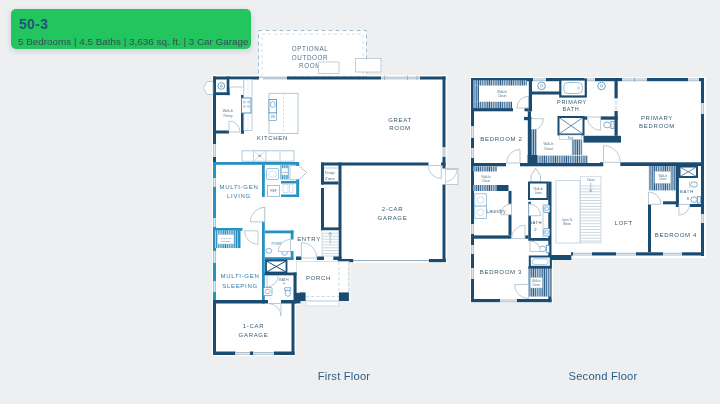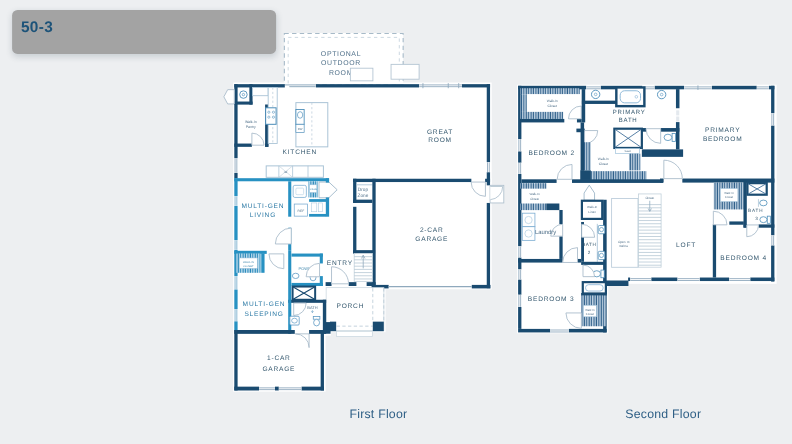--- a/index.html
+++ b/index.html
@@ -1,34 +1,35 @@
 <!DOCTYPE html>
 <html><head>
 <meta charset="utf-8">
 <style>
 html,body{margin:0;padding:0;}
 body{width:720px;height:404px;background:#edeff1;font-family:"Liberation Sans",sans-serif;overflow:hidden;position:relative;}
-#card{position:absolute;left:11px;top:9px;width:240px;height:40px;background:#a3a3a3;border-radius:5px;box-shadow:0 2px 6px rgba(40,60,80,.18);z-index:5;}
+#card{position:absolute;left:11px;top:9px;width:240px;height:40px;background:#22c55e;border-radius:5px;box-shadow:0 2px 6px rgba(40,60,80,.18);z-index:5;}
 #card .t1{position:absolute;left:8px;top:7px;font-size:14px;font-weight:bold;color:#1d5379;letter-spacing:.3px;}
 #card .t2{position:absolute;left:7px;top:27px;font-size:9.9px;color:#3b4b58;white-space:nowrap;}
 svg{position:absolute;left:0;top:0;}
 text{font-family:"Liberation Sans",sans-serif;}
 .rm{fill:#36596f;font-size:6px;letter-spacing:0.7px;text-anchor:middle;}
 .rmt{fill:#2e7ba6;font-size:6px;letter-spacing:.7px;text-anchor:middle;}
 .sm{fill:#51718a;font-size:3.2px;text-anchor:middle;}
 .smt{fill:#3c86ad;font-size:3.2px;text-anchor:middle;}
 .fl{fill:#2c5d84;font-size:11.2px;letter-spacing:.2px;text-anchor:middle;}
 </style>
 </head>
 <body>
 
 <div id="card">
 
   <div class="t1">50-3</div>
 
+  <div class="t2">5 Bedrooms | 4.5 Baths | 3,636 sq. ft. | 3 Car Garage</div>
 </div>
 <svg width="720" height="404" viewBox="0 0 720 404">
 <defs>
 <pattern id="hN" width="2.2" height="3" patternUnits="userSpaceOnUse">
   <rect width="2.2" height="3" fill="#cfdeeb"></rect>
   <path d="M1 0 V3" stroke="#2c5d88" stroke-width="1.1"></path>
 </pattern>
 <pattern id="hT" width="2.2" height="3" patternUnits="userSpaceOnUse">
   <rect width="2.2" height="3" fill="#cde7f5"></rect>
   <path d="M1 0 V3" stroke="#2182b5" stroke-width="1.1"></path>

